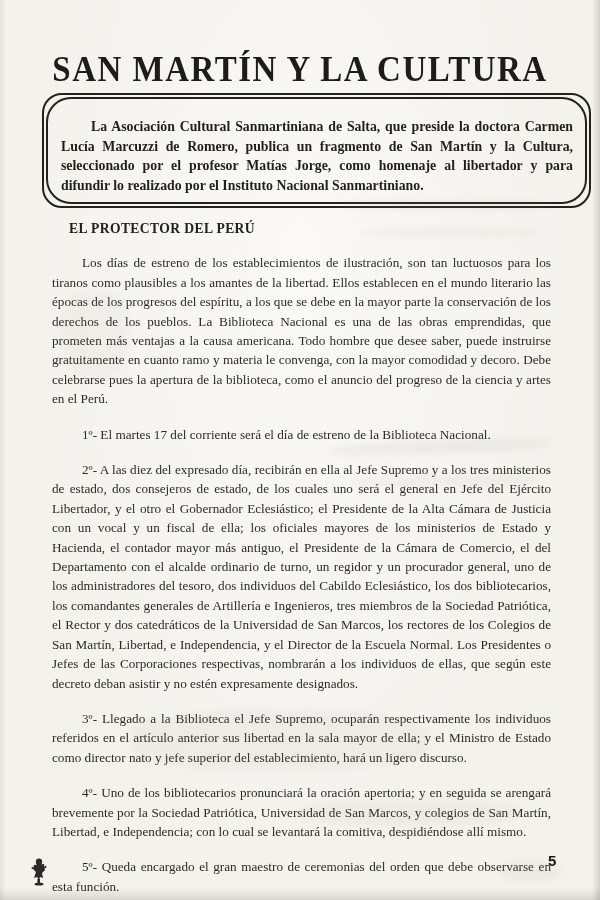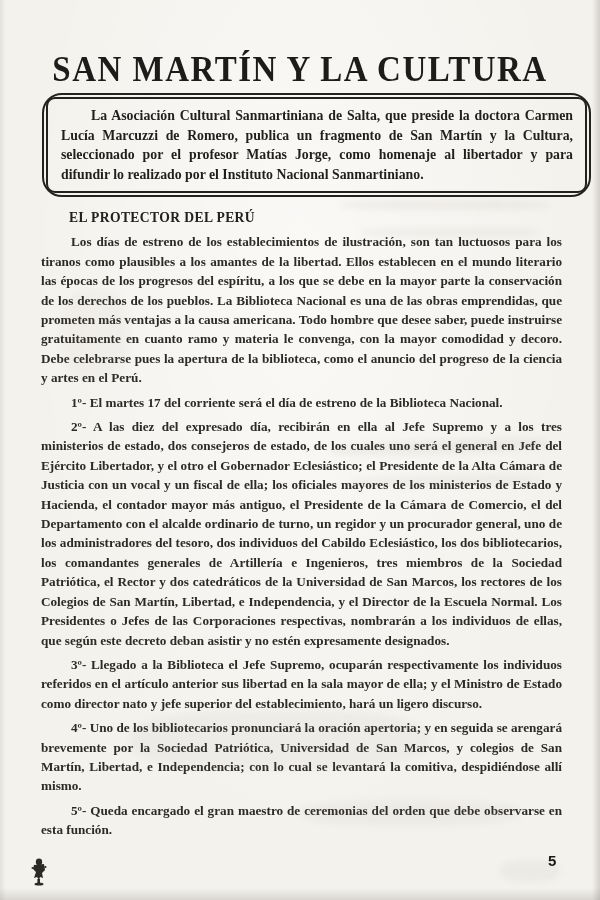--- a/index.html
+++ b/index.html
@@ -34,22 +34,22 @@
   }
   
   .intro-box{
     margin:9px 9px 0 42px;
     border:2px solid #24221e;
     border-radius:20px;
     padding:2px;
   }
   .intro-inner{
     border:2px solid #24221e;
-    border-radius:9px;
-    padding:7px 12px 7px 13px;
+    border-radius:25px;
+    padding:18px 12px 7px 13px;
   }
   .intro-text{
     margin:0;
     font-weight:bold;
     font-size:13.8px;
     line-height:19.6px;
     text-align:justify;
     text-indent:30px;
     color:#211f1c;
   }
@@ -58,27 +58,26 @@
     margin:13px 33px 0 36px;
   }
   .section-heading{
     margin:0 0 6px 33px;
     font-size:13.6px;
     font-weight:bold;
     letter-spacing:0.4px;
     color:#23211d;
   }
   .body-par{
-    margin:5px;
+    margin:16px;
     font-size:13.2px;
     line-height:19.4px;
     text-align:justify;
     text-indent:30px;
     color:#2d2b27;
-    font-weight:bold;
   }
   .body-par.closing{margin-top:4px;}
   
   .citation{
     position:absolute;
     left:62px;right:40px;top:848px;
     font-size:9.8px;
     letter-spacing:0.25px;
     color:#45413a;
     text-align:center;

